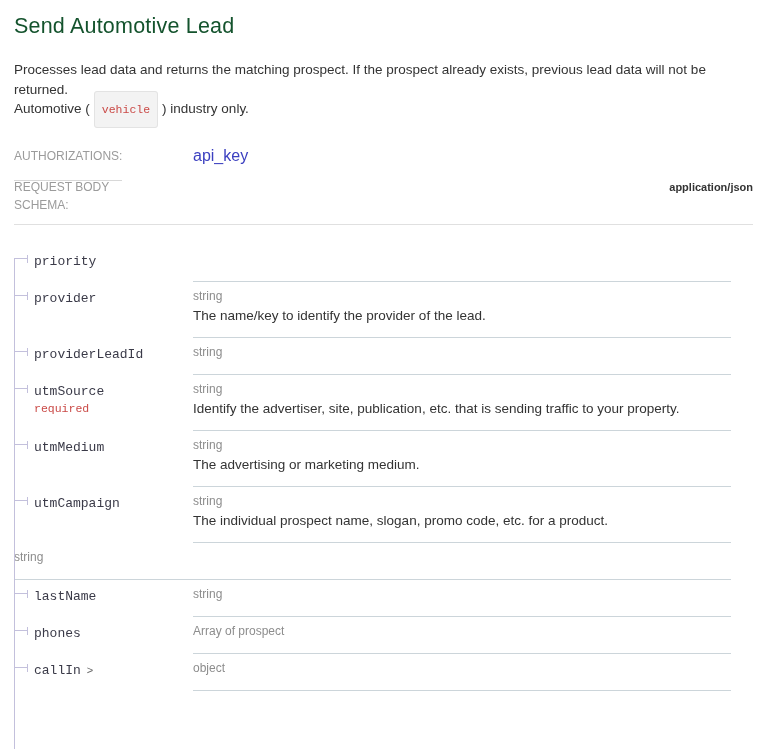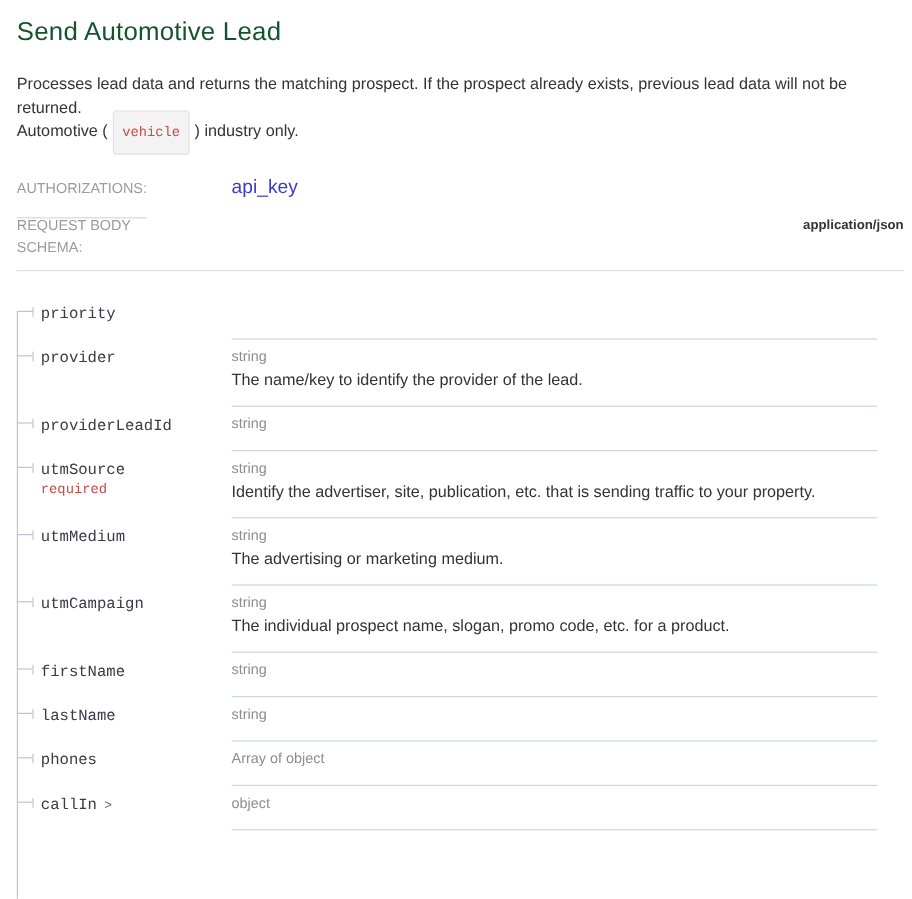--- a/index.html
+++ b/index.html
@@ -191,26 +191,20 @@
       </div>
 
     </div>
     <div class="cell-desc">
       <div class="field-type">string</div>
       <div class="field-description">The individual prospect name, slogan, promo code, etc. for a product.</div>
     </div>
   </div>
 
   <div class="field-row">
-    <div class="cell-name">
-      <div>
-        <span class="field-name">firstName</span>
-      </div>
-
-    </div>
     <div class="cell-desc">
       <div class="field-type">string</div>
 
     </div>
   </div>
 
   <div class="field-row">
     <div class="cell-name">
       <div>
         <span class="field-name">lastName</span>
@@ -224,21 +218,21 @@
   </div>
 
   <div class="field-row">
     <div class="cell-name">
       <div>
         <span class="field-name">phones</span>
       </div>
 
     </div>
     <div class="cell-desc">
-      <div class="field-type">Array of object</div>
+      <div class="field-type">Array of prospect</div>
 
     </div>
   </div>
 
 
   <div class="field-row">
     <div class="cell-name">
       <div>
         <span class="field-name">callIn</span><span class="expand-chevron">&gt;</span>
       </div>

